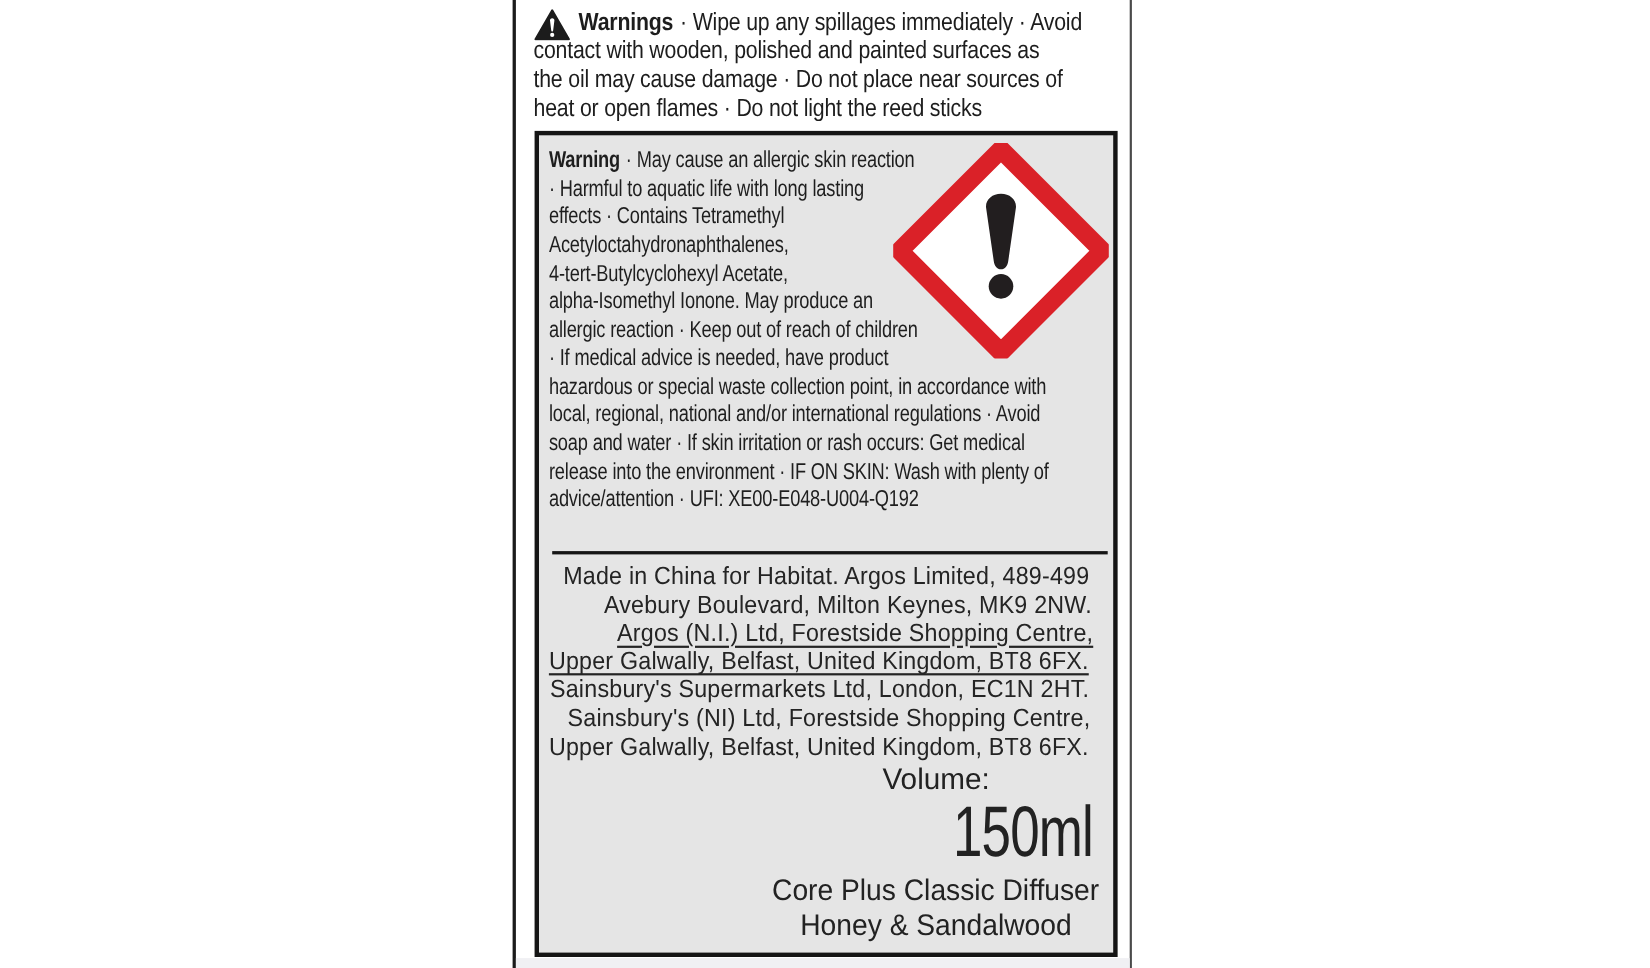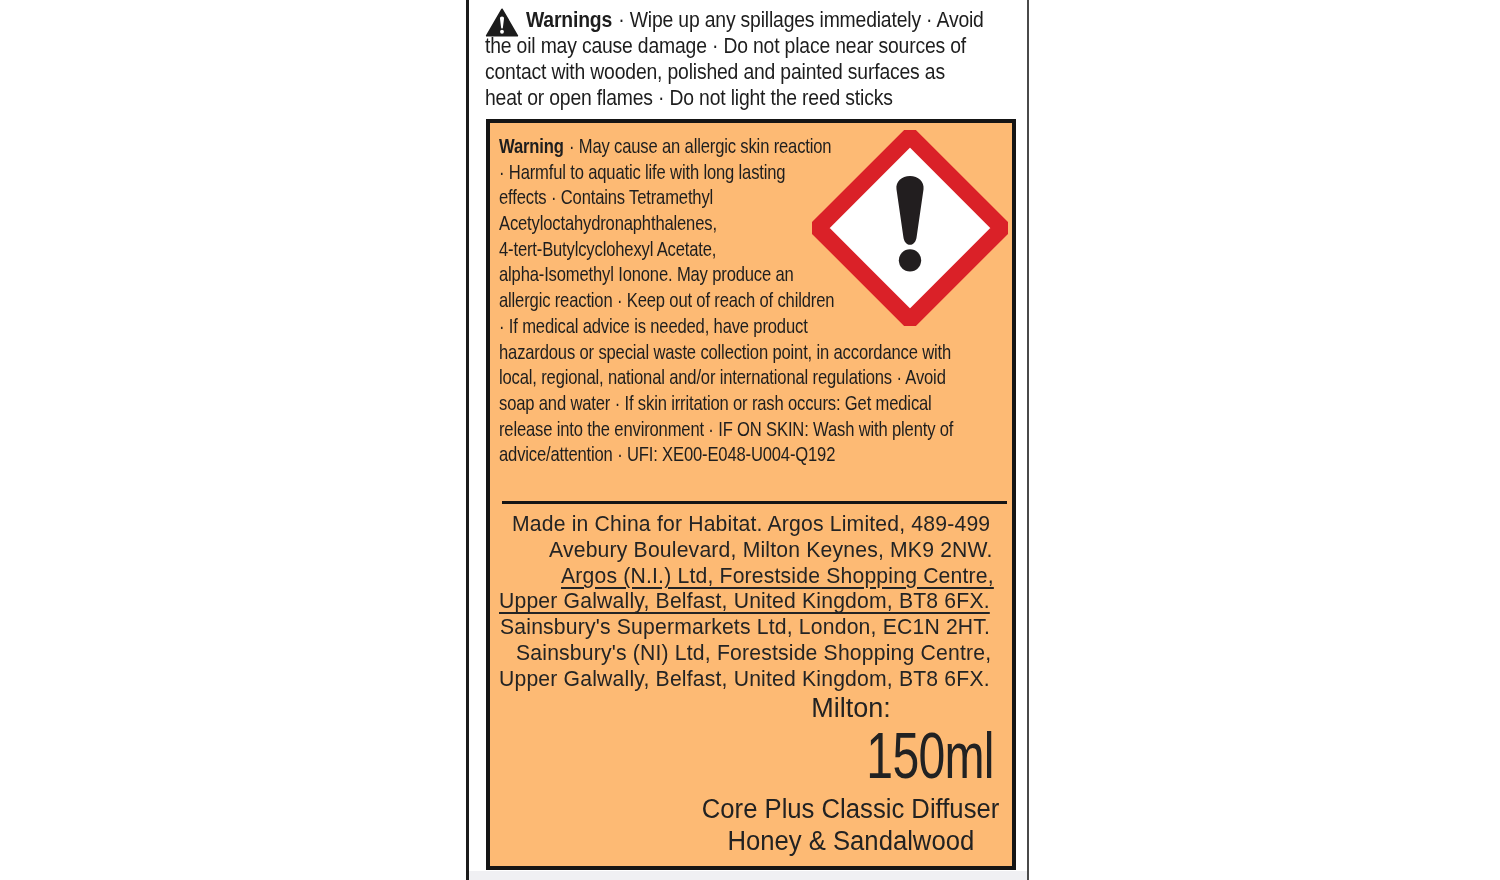--- a/index.html
+++ b/index.html
@@ -16,21 +16,21 @@
   .top-warnings{position:absolute;left:485px;top:7px;width:540px;color:#1d1d1d;
     font-size:22.5px;line-height:26px;}
   .tw-line{white-space:nowrap;height:26px;}
   .tw-first{position:relative;padding-left:41px;}
   .tri{position:absolute;left:0;top:1px;width:34px;height:29px;}
   .cond85{display:inline-block;transform:scaleX(0.86);transform-origin:0 50%;letter-spacing:-0.2px;}
   .b{font-weight:bold;margin-right:0.32em;}
 
   
   .hazard-box{position:absolute;left:486px;top:119px;width:530px;height:751px;
-    border:4px solid #151515;box-sizing:border-box;background:#fdba74;}
+    border:4px solid #151515;box-sizing:border-box;background:#e5e5e5;}
   .ghs{position:absolute;left:322px;top:7px;width:196px;height:196px;}
   .hb-text{position:absolute;left:9px;top:10px;color:#1e1e1e;font-size:21px;line-height:25.7px;}
   .hb-line{white-space:nowrap;height:25.7px;}
   .cond78{display:inline-block;transform:scaleX(0.79);transform-origin:0 50%;letter-spacing:-0.2px;}
 
   .divider{position:absolute;left:12px;top:378px;width:505px;height:3px;background:#151515;}
 
   
   .address{position:absolute;left:9px;top:388px;color:#242424;font-size:22.5px;line-height:25.8px;}
   .ad-line{white-space:nowrap;height:25.8px;text-align:right;}
@@ -57,22 +57,22 @@
 
   <section class="top-warnings">
     <div class="tw-line tw-first">
       <svg class="tri" viewBox="0 0 36 32" aria-hidden="true">
         <path d="M18 1.5 L34.8 30.5 L1.2 30.5 Z" fill="#1c1c1c" stroke="#1c1c1c" stroke-width="2" stroke-linejoin="round"></path>
         <path d="M18 9.5 C16.6 9.5 15.6 10.5 15.8 11.8 L17 21.5 C17.1 22.3 17.5 22.8 18 22.8 C18.5 22.8 18.9 22.3 19 21.5 L20.2 11.8 C20.4 10.5 19.4 9.5 18 9.5 Z" fill="#ffffff"></path>
         <circle cx="18" cy="26.2" r="2.1" fill="#ffffff"></circle>
       </svg>
       <span class="cond85"><b class="b">Warnings</b><span>· Wipe up any spillages immediately · Avoid</span></span>
     </div>
+    <div class="tw-line"><span class="cond85">contact with wooden, polished and painted surfaces as</span></div>
     <div class="tw-line"><span class="cond85">the oil may cause damage · Do not place near sources of</span></div>
-    <div class="tw-line"><span class="cond85">contact with wooden, polished and painted surfaces as</span></div>
     <div class="tw-line"><span class="cond85">heat or open flames · Do not light the reed sticks</span></div>
   </section>
 
   <section class="hazard-box">
 
     <svg class="ghs" viewBox="0 0 100 100" aria-hidden="true">
       <polygon points="50,3 97,50 50,97 3,50" fill="#ffffff" stroke-width="8.5" stroke-linejoin="miter" stroke="#da2128"></polygon>
       <path d="M50 23.5 C45.8 23.5 42.6 26.4 43.1 30.2 L46.6 54.5 C46.9 57 48.2 58.6 50 58.6 C51.8 58.6 53.1 57 53.4 54.5 L56.9 30.2 C57.4 26.4 54.2 23.5 50 23.5 Z" fill="#221e1f"></path>
       <circle cx="50" cy="66.5" r="5.7" fill="#221e1f"></circle>
     </svg>
@@ -101,21 +101,21 @@
       <div class="ad-line"><span class="cond93">Made in China for Habitat. Argos Limited, 489-499</span></div>
       <div class="ad-line"><span class="cond93">Avebury Boulevard, Milton Keynes, MK9 2NW.</span></div>
       <div class="ad-line u"><span class="cond93">Argos (N.I.) Ltd, Forestside Shopping Centre,</span></div>
       <div class="ad-line u"><span class="cond93">Upper Galwally, Belfast, United Kingdom, BT8 6FX.</span></div>
       <div class="ad-line"><span class="cond93">Sainsbury's Supermarkets Ltd, London, EC1N 2HT.</span></div>
       <div class="ad-line"><span class="cond93">Sainsbury's (NI) Ltd, Forestside Shopping Centre,</span></div>
       <div class="ad-line"><span class="cond93">Upper Galwally, Belfast, United Kingdom, BT8 6FX.</span></div>
     </div>
 
     <div class="volume-group">
-      <div class="vol-label">Milton:</div>
+      <div class="vol-label">Volume:</div>
       <div class="vol-value"><span class="vv">150ml</span></div>
       <div class="prod-line first"><span class="pc">Core Plus Classic Diffuser</span></div>
       <div class="prod-line"><span class="pc">Honey &amp; Sandalwood</span></div>
     </div>
 
   </section>
 
 </div>
 
 </body></html>

